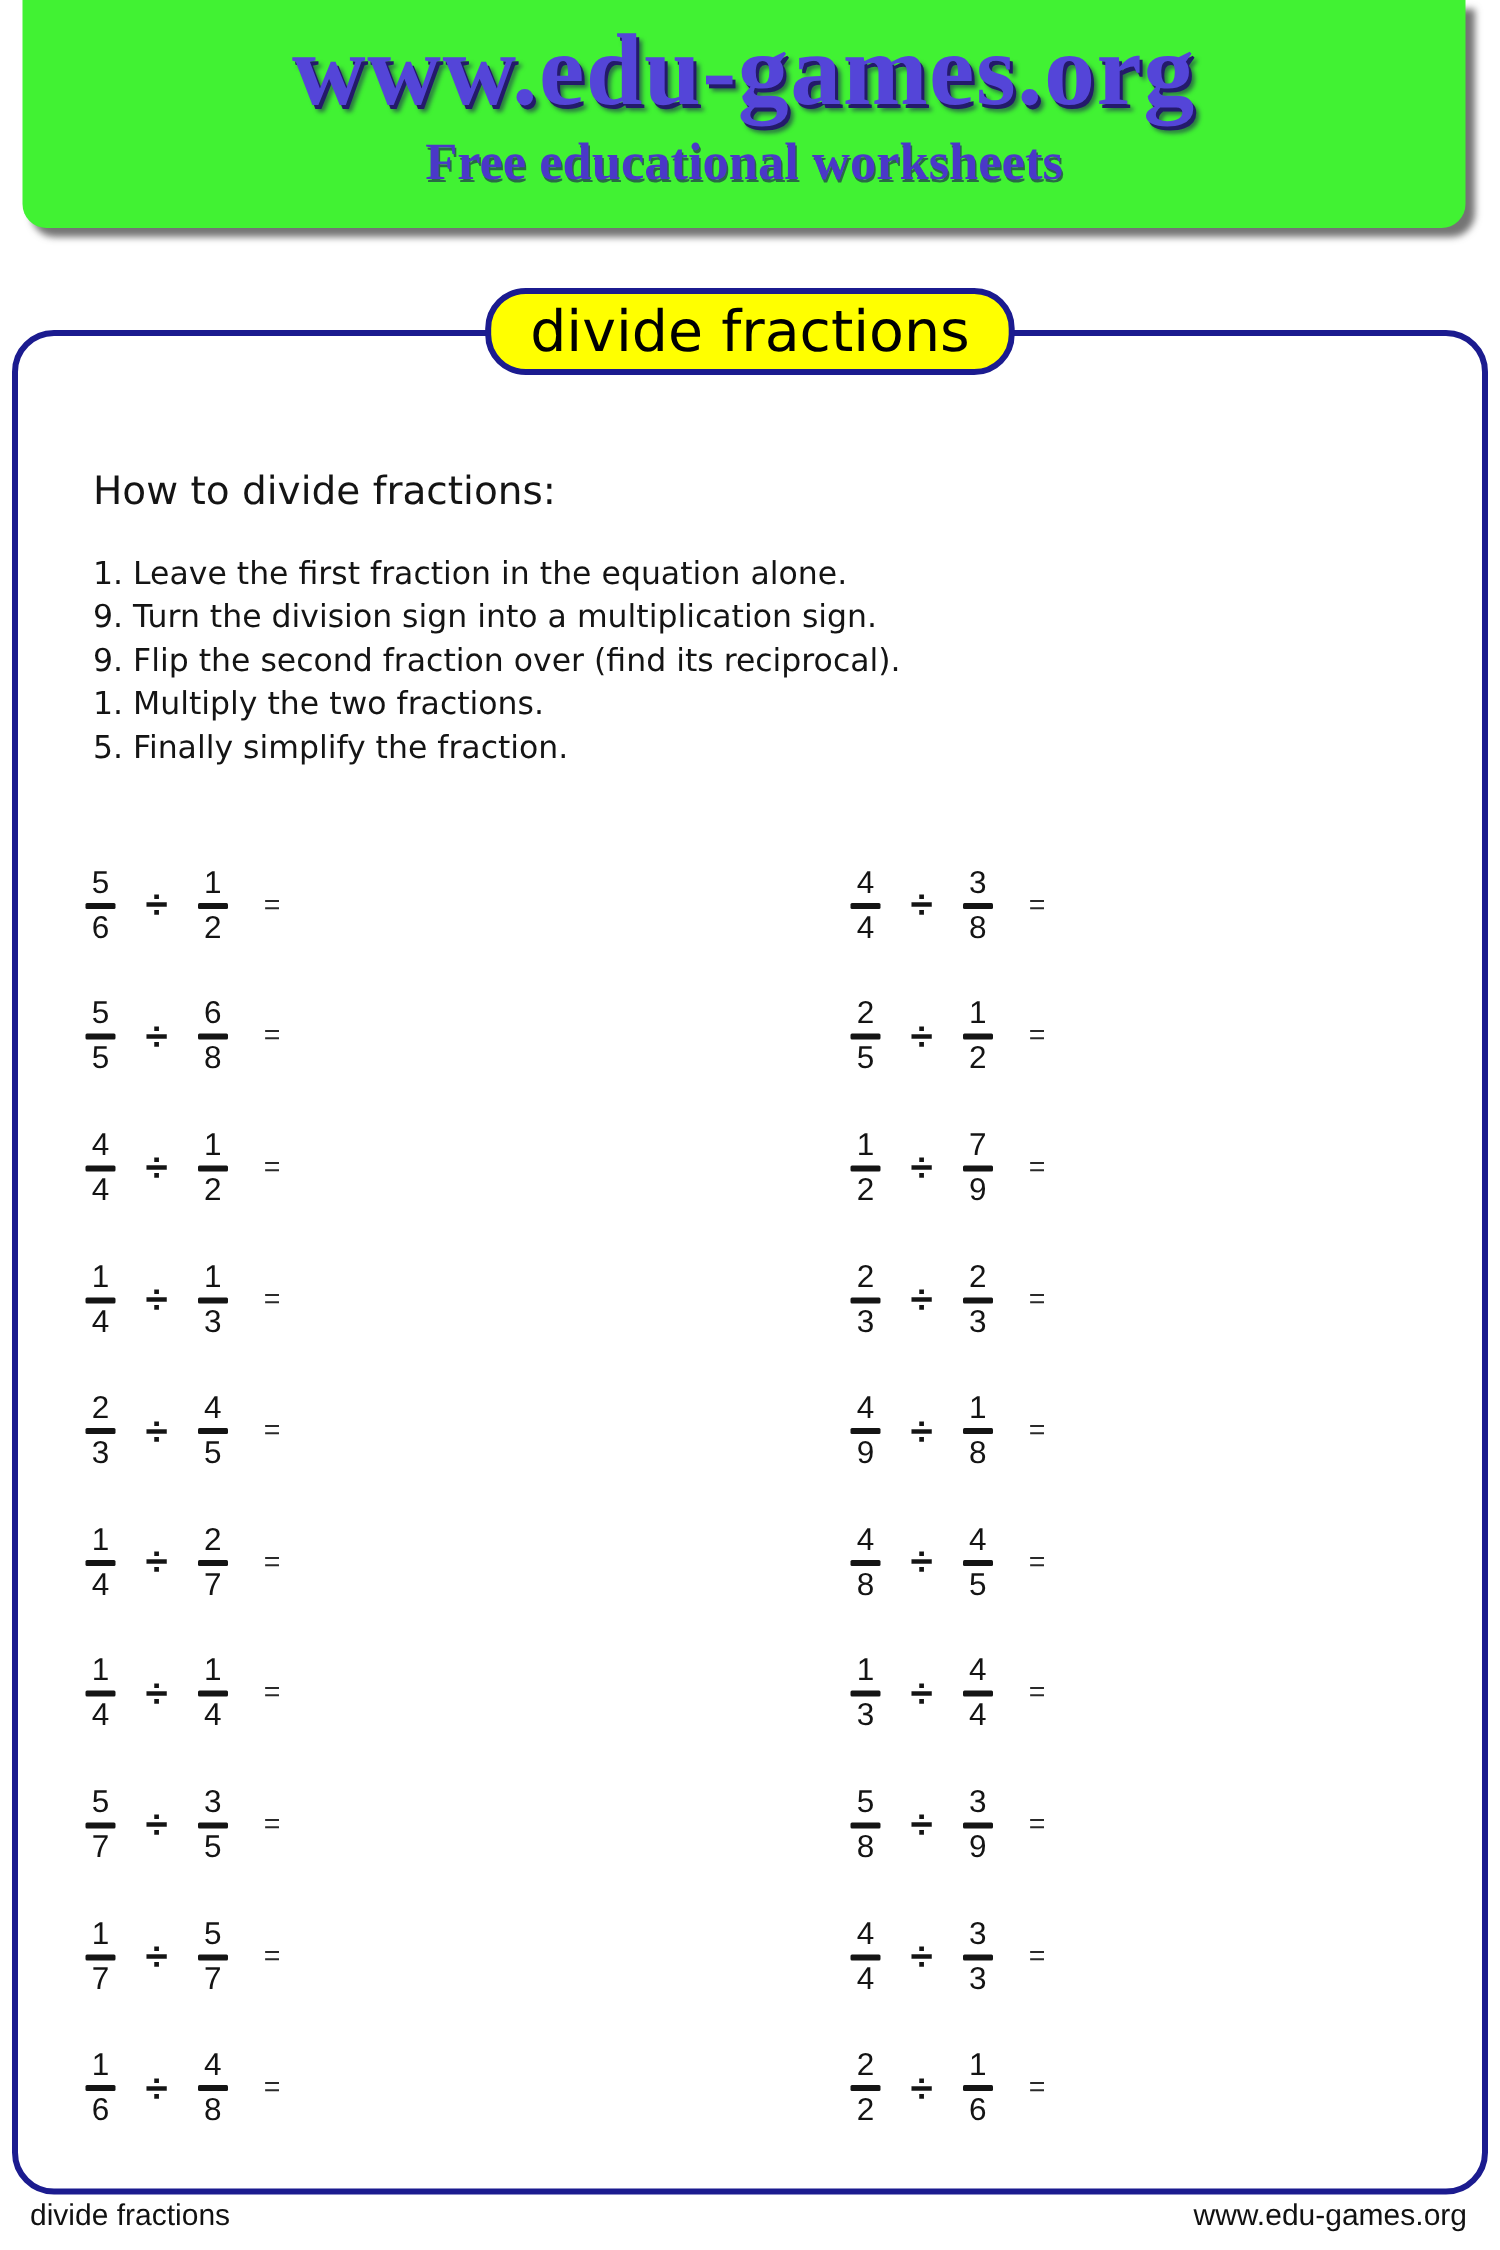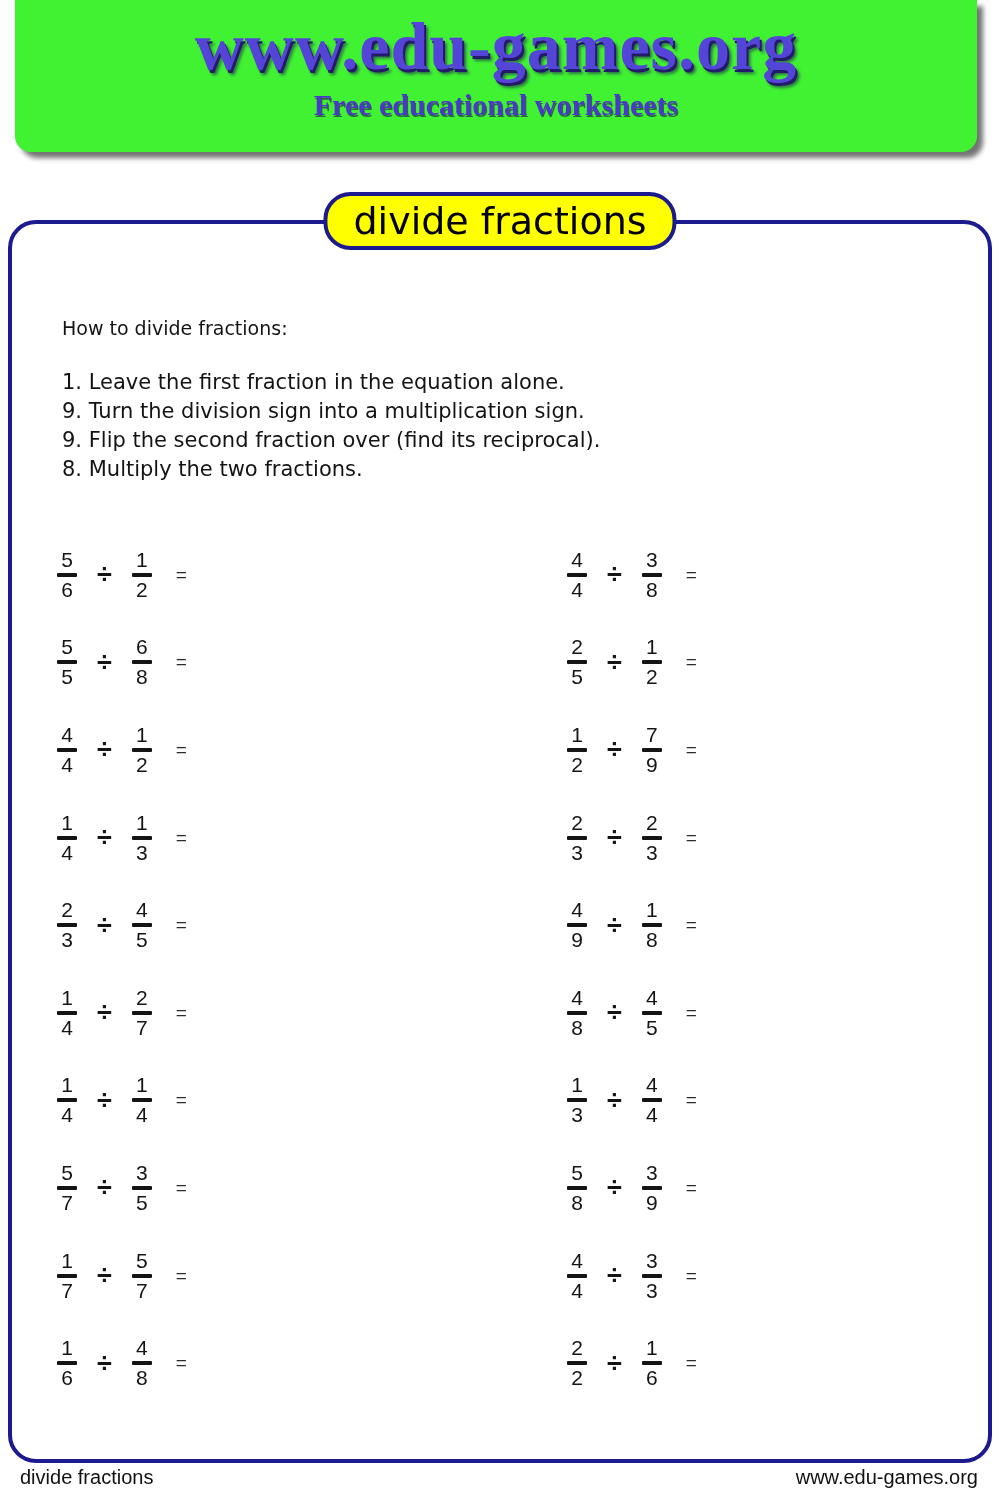--- a/index.html
+++ b/index.html
@@ -38,21 +38,21 @@
     font-size: 68px;
     line-height: 80px;
     letter-spacing: 1px;
     color: var(--banner-text);
     text-shadow: 2px 3px 0 var(--banner-shadow), 4px 5px 3px rgba(25,15,80,0.55);
   }
   .banner-tagline {
     margin-top: 2px;
     font-family: "Liberation Serif", "DejaVu Serif", serif;
     font-weight: 700;
-    font-size: 30px;
+    font-size: 35px;
     color: var(--tagline-text);
     text-shadow: 1px 2px 0 rgba(25,15,80,0.6);
   }
 
   
   .sheet {
     position: absolute;
     left: 8px; top: 220px;
     width: 984px; height: 1243px;
     background: #ffffff;
@@ -71,21 +71,21 @@
     z-index: 2;
     display: flex; align-items: center; justify-content: center;
     font-size: 38px;
     color: #000;
     white-space: nowrap;
   }
 
   
   .howto-heading {
     margin: 90px 0 0 50px;
-    font-size: 19px;
+    font-size: 26px;
     line-height: 28px;
     color: var(--ink);
   }
   .steps {
     margin: 26px 12px 0 50px;
   }
   .step {
     font-size: 21px;
     line-height: 29px;
     color: var(--ink);
@@ -155,21 +155,22 @@
 <div class="badge">
   <span>divide fractions</span>
 </div>
 
 <div class="sheet">
   <div class="howto-heading">How to divide fractions:</div>
   <div class="steps" id="steps">
       <div class="step">1. Leave the first fraction in the equation alone.</div>
       <div class="step">9. Turn the division sign into a multiplication sign.</div>
       <div class="step">9. Flip the second fraction over (find its reciprocal).</div>
-      <div class="step">8. Multiply the two fractions.</div>
+      <div class="step">1. Multiply the two fractions.</div>
+      <div class="step">5. Finally simplify the fraction.</div>
     </div>
 
   <div class="problems">
     <div class="pcol pcol-left" id="col-0">
   <div class="problem">
     <div class="frac">
       <span class="fnum">5</span>
       <span class="fbar"></span>
       <span class="fden">6</span>
     </div>

